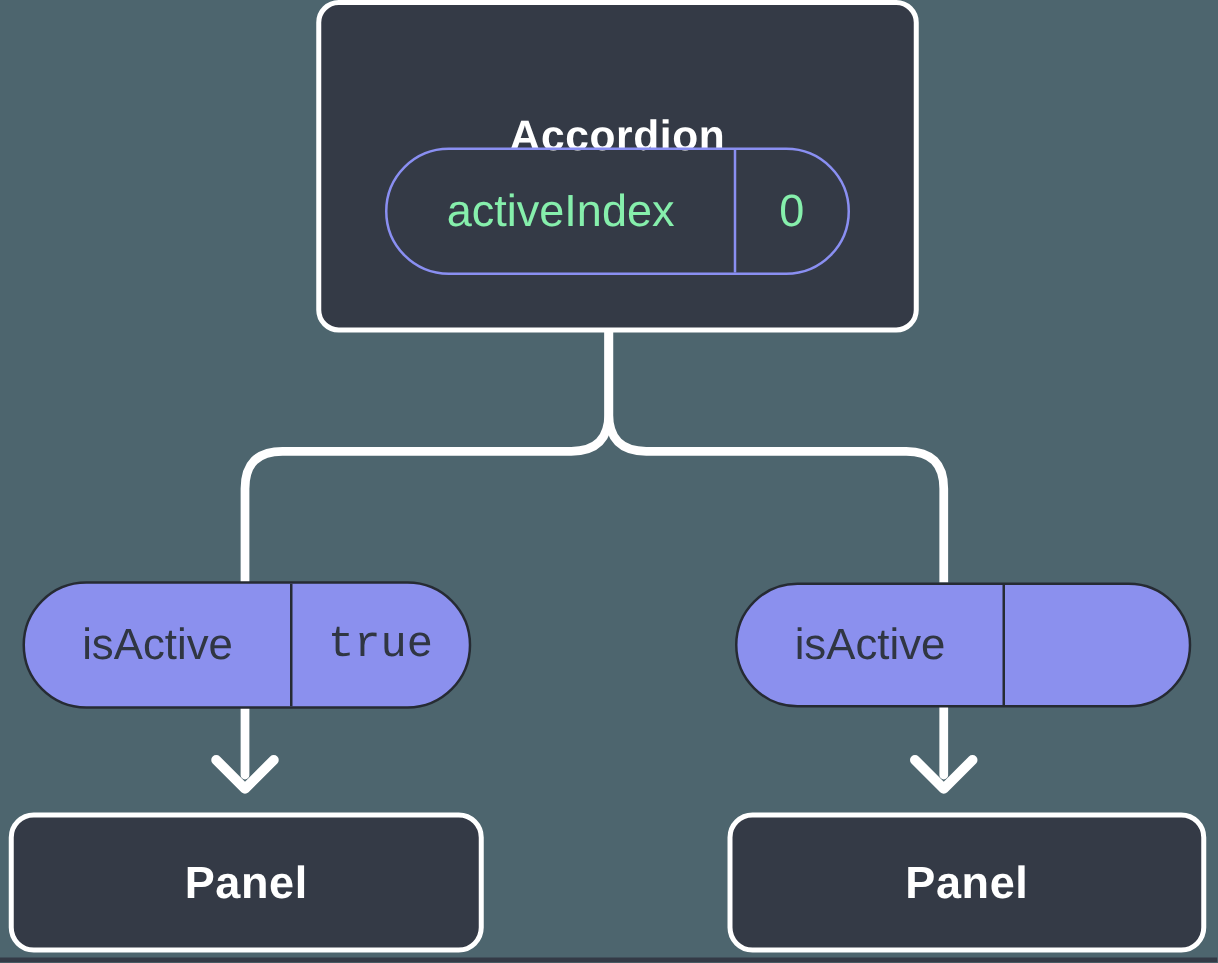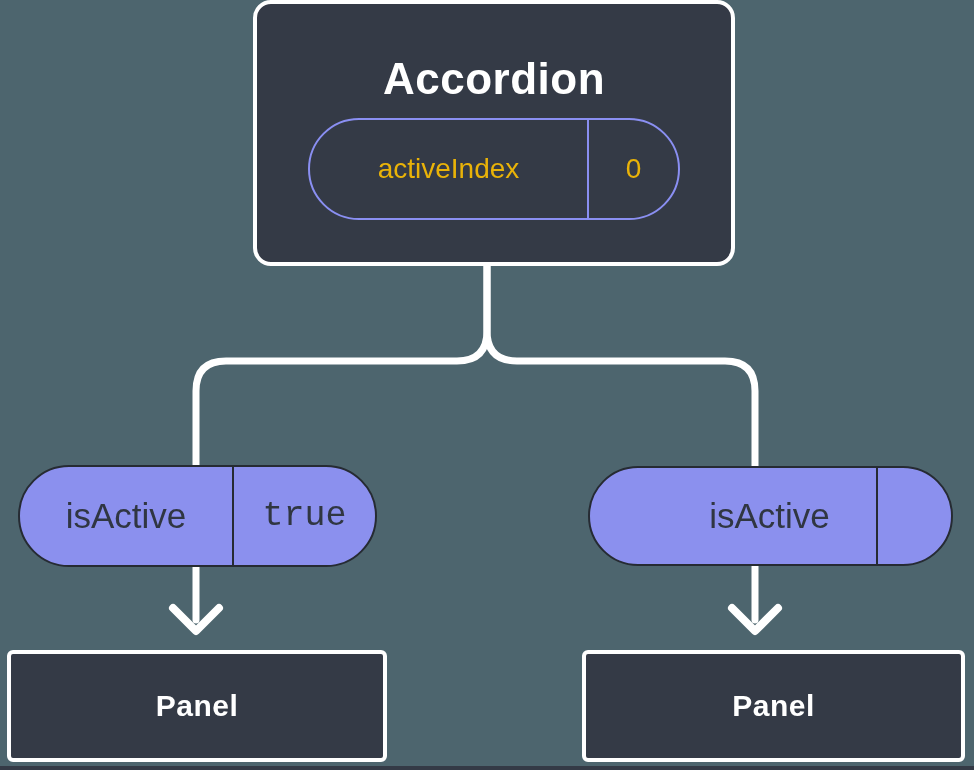--- a/index.html
+++ b/index.html
@@ -34,42 +34,43 @@
     border: 4px solid #ffffff;
     border-radius: 18px;
     box-sizing: border-box;
     z-index: 1;
   }
   .node-title {
     position: absolute;
     left: 0; right: 0;
     text-align: center;
     color: #ffffff;
-    font-size: 44px;
+    font-size: 34px;
     font-weight: 600;
     letter-spacing: 0.5px;
+    margin-top: 36px;
   }
 
   #accordion-node { left: 253px; top: 0px; width: 482px; height: 266px; }
   #accordion-node .node-title { top: 50px; }
 
   .state-pill {
     position: absolute;
     top: 114px;
     left: 50%;
     transform: translateX(-50%);
     width: 372px;
     height: 102px;
     border: 2.5px solid #8a8ff2;
     border-radius: 51px;
     box-sizing: border-box;
     display: flex;
     align-items: stretch;
-    color: #eab308;
-    font-size: 28px;
+    color: #86efac;
+    font-size: 36px;
   }
   .state-pill .seg-name {
     width: 277px;
     border-right: 2.5px solid #8a8ff2;
     display: flex;
     align-items: center;
     justify-content: center;
   }
   .state-pill .seg-value {
     flex: 1;
@@ -82,21 +83,20 @@
     position: absolute;
     background: #8b90ee;
     border: 2px solid #262b33;
     border-radius: 51px;
     box-sizing: border-box;
     display: flex;
     align-items: stretch;
     color: #303642;
     font-size: 35px;
     z-index: 1;
-    justify-content: center;
   }
   .prop-pill .seg-name {
     width: 212px;
     border-right: 2px solid #262b33;
     display: flex;
     align-items: center;
     justify-content: center;
   }
   .prop-pill .seg-value {
     flex: 1;
@@ -106,27 +106,27 @@
     font-family: Liberation Mono, monospace;
   }
 
   #prop-pill-left  { left: 18px;  top: 465px; width: 359px; height: 102px; }
   #prop-pill-right { left: 588px; top: 466px; width: 365px; height: 100px; }
 
   .panel-node {
     position: absolute;
     background: #343a46;
     border: 4px solid #ffffff;
-    border-radius: 6px;
+    border-radius: 20px;
     box-sizing: border-box;
     display: flex;
     align-items: center;
     justify-content: center;
     color: #ffffff;
-    font-size: 30px;
+    font-size: 36px;
     font-weight: 600;
     letter-spacing: 0.5px;
     z-index: 1;
     text-align: center;
   }
   #panel-left  { left: 7px;   top: 650px; width: 380px; height: 112px; }
   #panel-right { left: 582px; top: 650px; width: 383px; height: 112px; }
 
   .bottom-strip {
     position: absolute;

